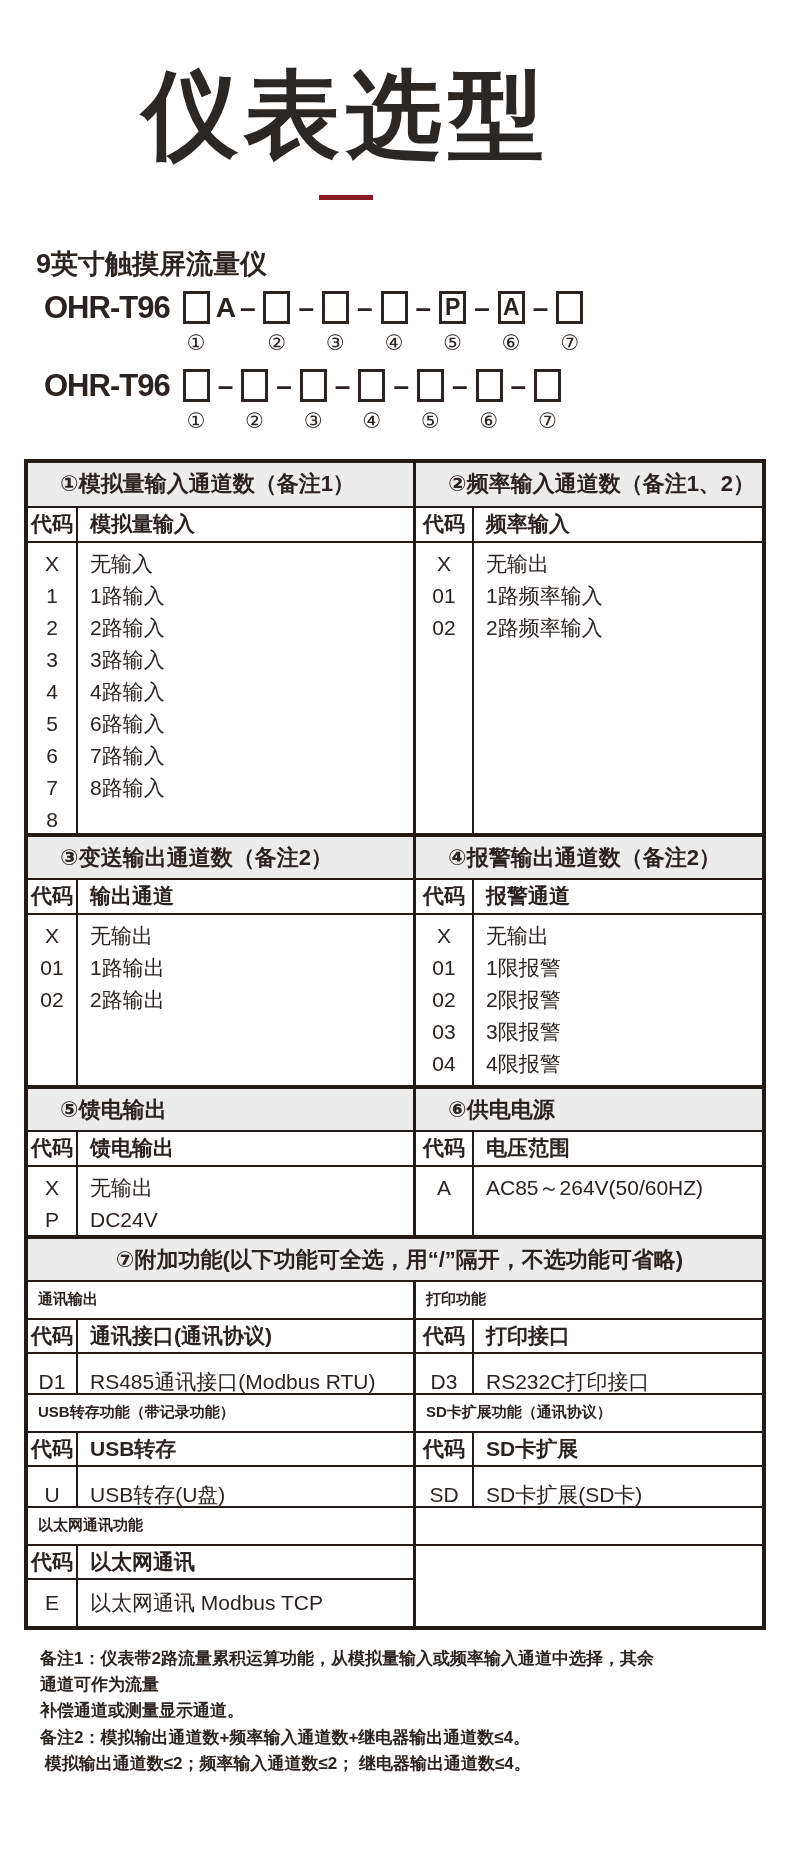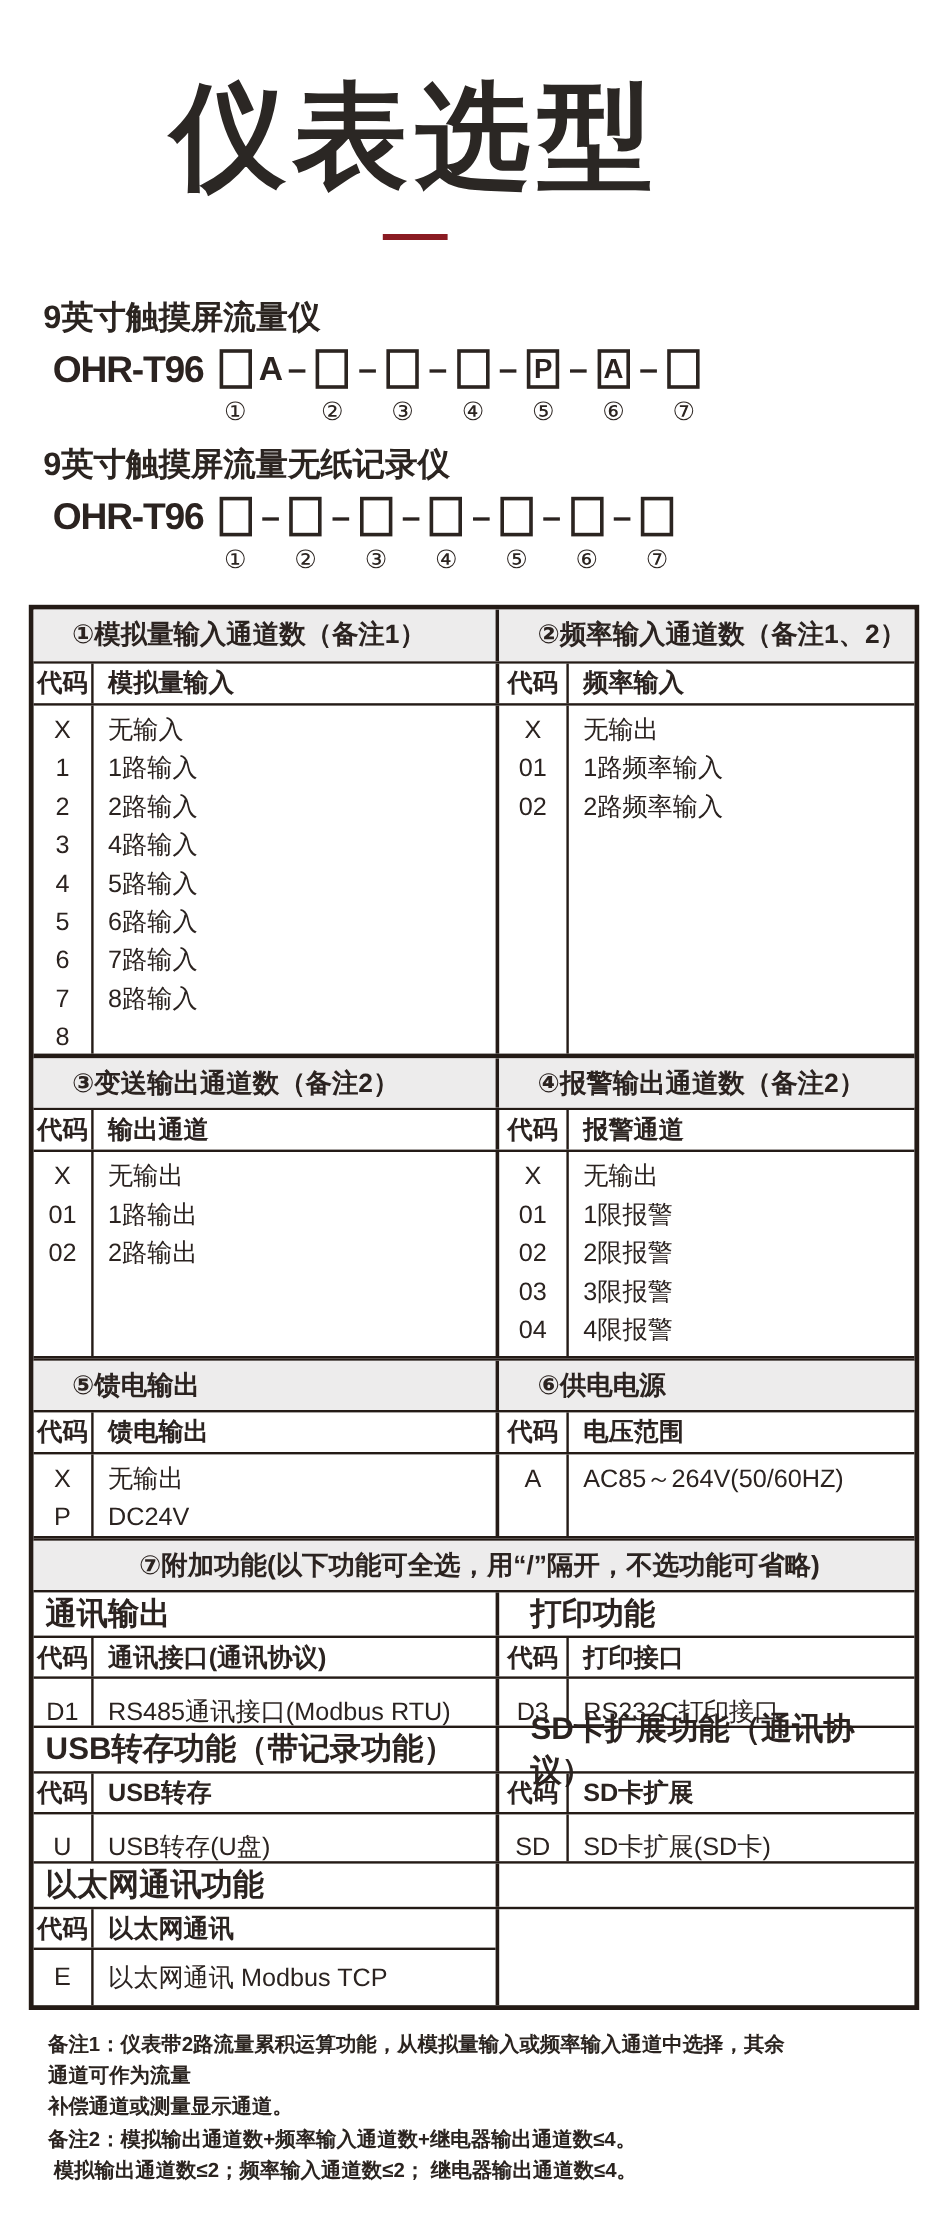--- a/index.html
+++ b/index.html
@@ -103,21 +103,21 @@
 
   .banner-row { height: 45px; }
   .banner {
     flex: 1;
     background: #edecec;
     font-weight: 700; font-size: 22px;
     line-height: 42px;
     padding-left: 9px;
     white-space: nowrap; overflow: hidden; text-align: center;
   }
-  .label-row { height: 38px; font-weight: 700; font-size: 26px; gap: 16px; }
+  .label-row { height: 38px; font-weight: 700; font-size: 15px; }
   .label-row .half-l, .label-row .half-r { display: flex; align-items: center; padding-left: 10px; }
   .xhead { height: 34px; }
   .xdata { height: 41px; }
   .eth-block { display: block; }
   .mini-row { display: flex; height: 34px; font-size: 21px; }
   .mini-row.mr-top { border-bottom: 2px solid #241b16; font-weight: 700; }
   .mini-row.mr-bottom { height: 46px; font-weight: 500; }
   .mini-row .code-col, .mini-row .desc-col { display: flex; align-items: center; }
   .mini-row .code-col { justify-content: center; }
   .empty-cell { flex: 1; }
@@ -173,21 +173,20 @@
           <span class="mbox">A</span>
           <span class="mnum">⑥</span>
         </span>
         <span class="mdash">–</span>
         <span class="slot">
           <span class="mbox"></span>
           <span class="mnum">⑦</span>
         </span>
       </div>
 
-    <h2 class="model-heading">9英寸触摸屏流量无纸记录仪</h2>
     <div class="model-line">
         <span class="m-prefix">OHR-T96</span>
         <span class="slot">
           <span class="mbox"></span>
           <span class="mnum">①</span>
         </span>
         <span class="mdash">–</span>
         <span class="slot">
           <span class="mbox"></span>
           <span class="mnum">②</span>
@@ -246,22 +245,22 @@
             <div class="line">4</div>
             <div class="line">5</div>
             <div class="line">6</div>
             <div class="line">7</div>
             <div class="line">8</div>
           </div>
         <div class="desc-col stack">
             <div class="line">无输入</div>
             <div class="line">1路输入</div>
             <div class="line">2路输入</div>
+            <div class="line">3路输入</div>
             <div class="line">4路输入</div>
-            <div class="line">5路输入</div>
             <div class="line">6路输入</div>
             <div class="line">7路输入</div>
             <div class="line">8路输入</div>
           </div>
       </div>
       <div class="half-r">
         <div class="code-col code-r stack">
             <div class="line">X</div>
             <div class="line">01</div>
             <div class="line">02</div>

